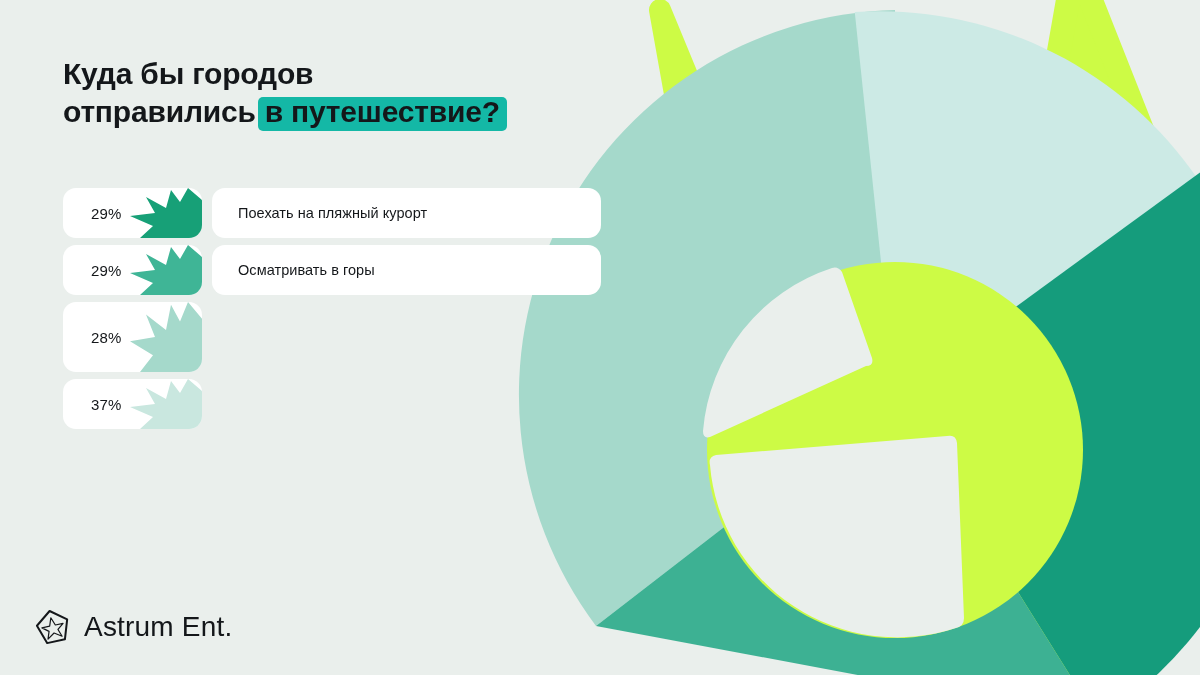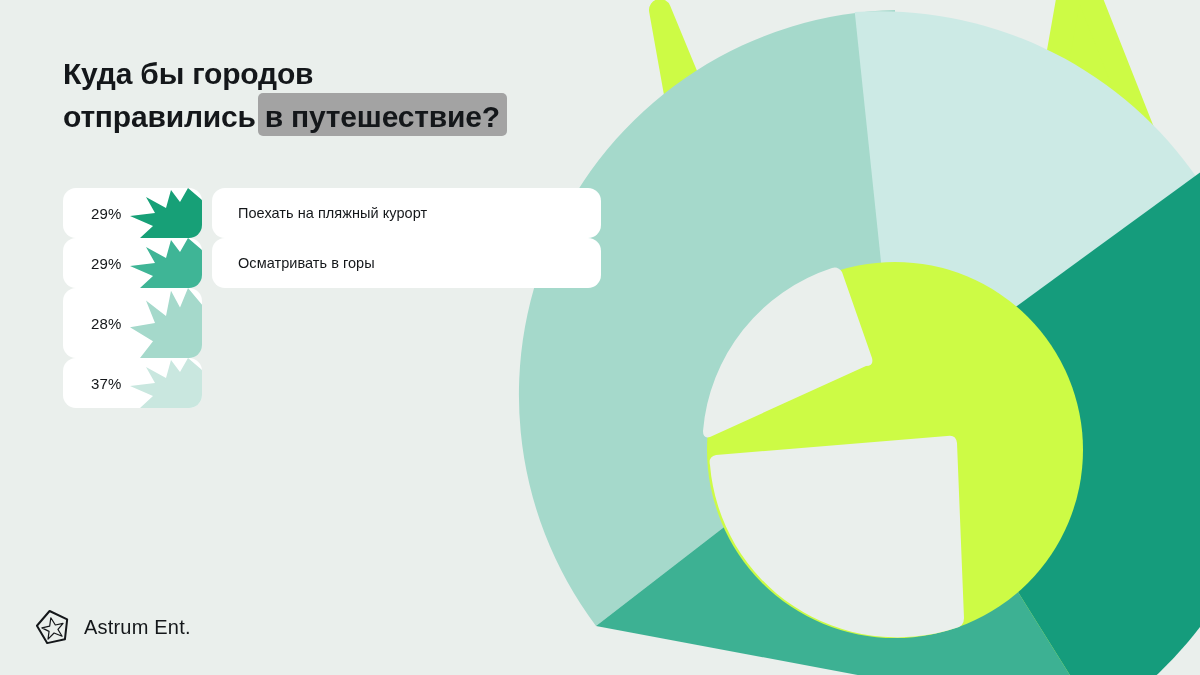--- a/index.html
+++ b/index.html
@@ -28,36 +28,36 @@
   }
   .title-line {
     font-size:30px;
     font-weight:700;
     letter-spacing:-0.2px;
     color:#14171A;
     line-height:38px;
     white-space:nowrap;
   }
   .hl {
-    background:#a3a3a3;
+    background:#14b8a6;
     border-radius:5px;
-    padding:9px 7px 4px 7px;
+    padding:0 7px 4px 7px;
     margin-left:2px;
     display:inline-block;
     line-height:30px;
   }
 
   
   #legend {
     position:absolute;
     left:63px; top:188px;
     z-index:5;
     display:flex;
     flex-direction:column;
-    gap:0;
+    gap:7px;
   }
   .legend-row {
     display:flex;
     align-items:stretch;
     gap:10px;
   }
   .pct-pill {
     position:relative;
     width:139px;
     background:#FFFFFF;
@@ -108,21 +108,21 @@
   #logo {
     position:absolute;
     left:33px; bottom:28px;
     z-index:5;
     display:flex;
     align-items:center;
     gap:11px;
   }
   #logo .mark { width:40px; height:40px; display:block; }
   #logo .wordmark {
-    font-size:20px;
+    font-size:28px;
     font-weight:500;
     color:#14171A;
     letter-spacing:0.2px;
   }
 </style>
 </head>
 <body>
 
 <svg id="graphic" viewBox="0 0 1200 675">
   <defs>

